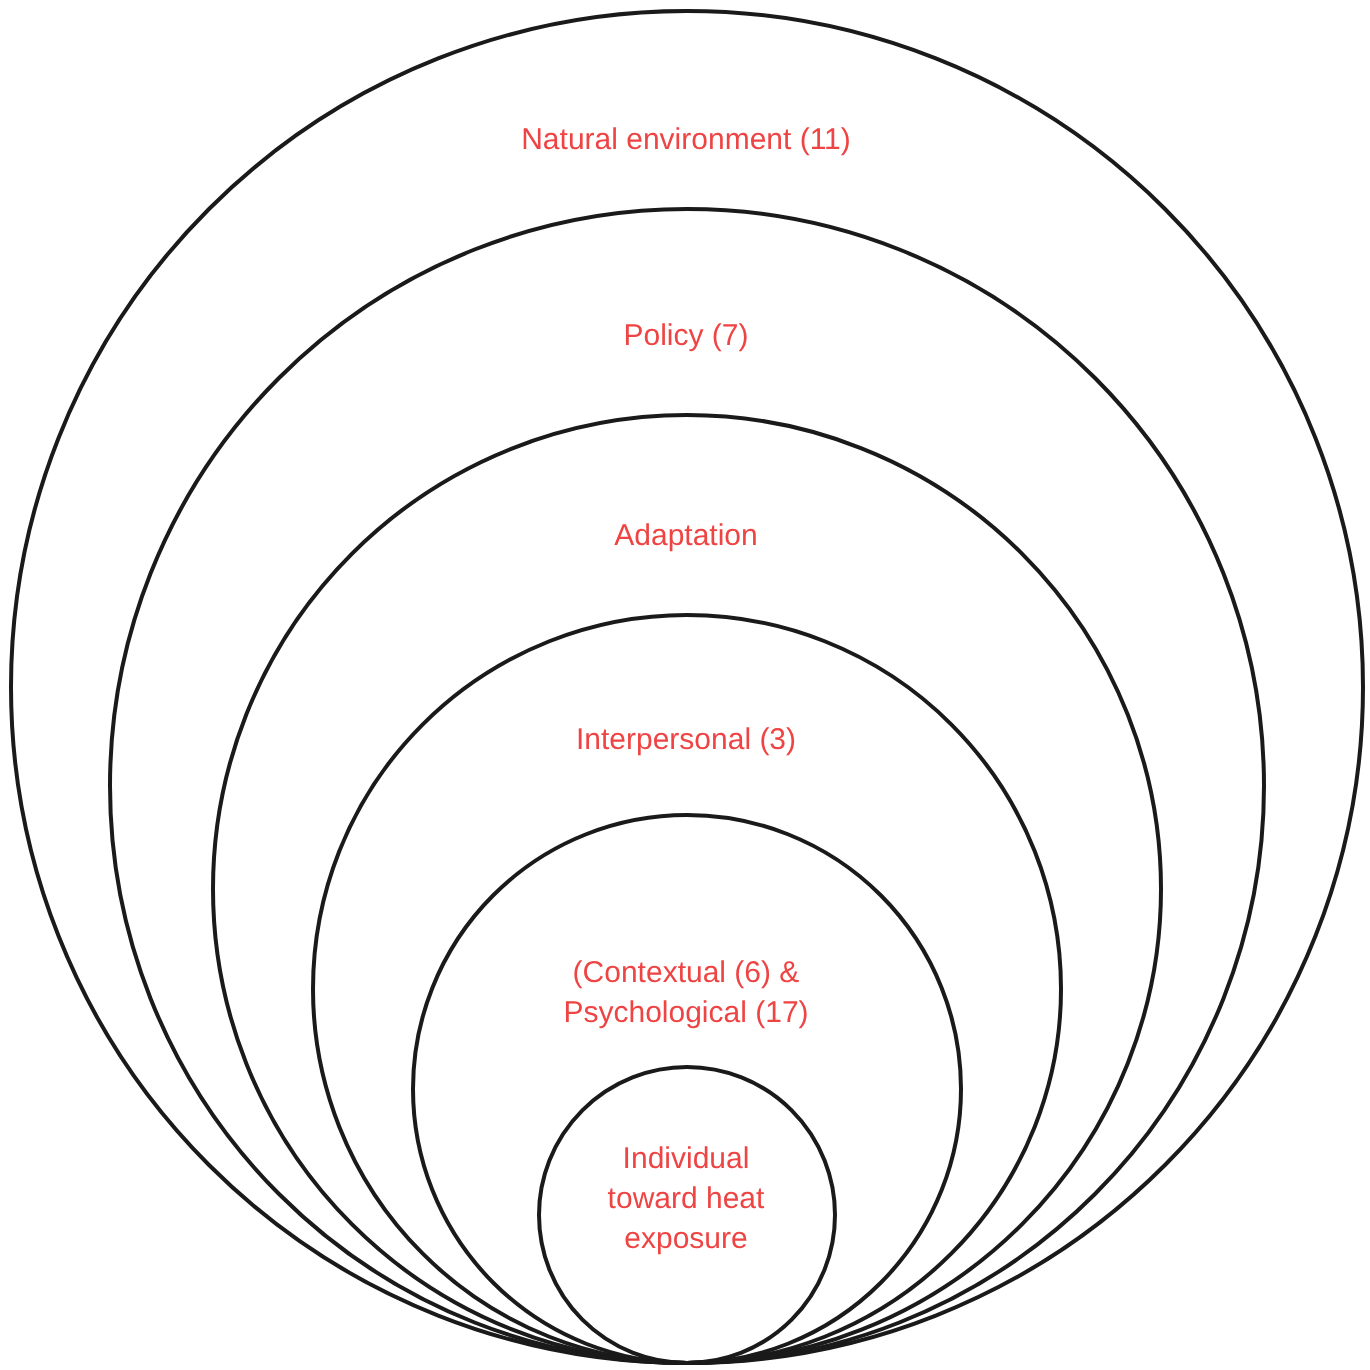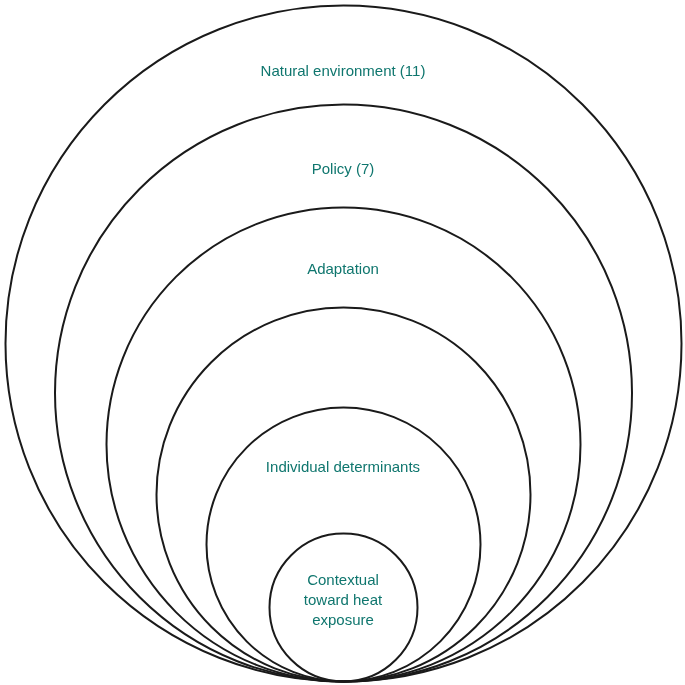--- a/index.html
+++ b/index.html
@@ -26,21 +26,21 @@
     stroke-width: 2;
   }
   .lbl {
     position: absolute;
     left: 343px;
     transform: translate(-50%, -50%);
     white-space: nowrap;
     text-align: center;
     font-size: 15px;
     line-height: 19px;
-    color: #0f766e;
+    color: #ef4444;
   }
   .lbl.multi {
     white-space: normal;
     line-height: 20px;
   }
 </style>
 </head>
 <body>
 
 <div class="stage">
@@ -53,23 +53,27 @@
     <circle cx="343.5" cy="544.5" r="137"></circle>
     <circle cx="343.5" cy="607.5" r="74"></circle>
   </svg>
 
   <div class="lbl" style="top:70px">Natural environment (11)</div>
 
   <div class="lbl" style="top:168px">Policy (7)</div>
 
   <div class="lbl" style="top:268px">Adaptation</div>
 
-
-  <div class="lbl" style="top:466px">Individual determinants</div>
+  <div class="lbl" style="top:370px">Interpersonal (3)</div>
 
 
+  <div class="lbl multi" style="top:497px">
+    <span>(Contextual (6) &amp;</span><br>
+    <span>Psychological (17)</span>
+  </div>
+
   <div class="lbl multi" style="top:600px">
-    <span>Contextual</span><br>
+    <span>Individual</span><br>
     <span>toward heat</span><br>
     <span>exposure</span>
   </div>
 
 </div>
 
 </body></html>

